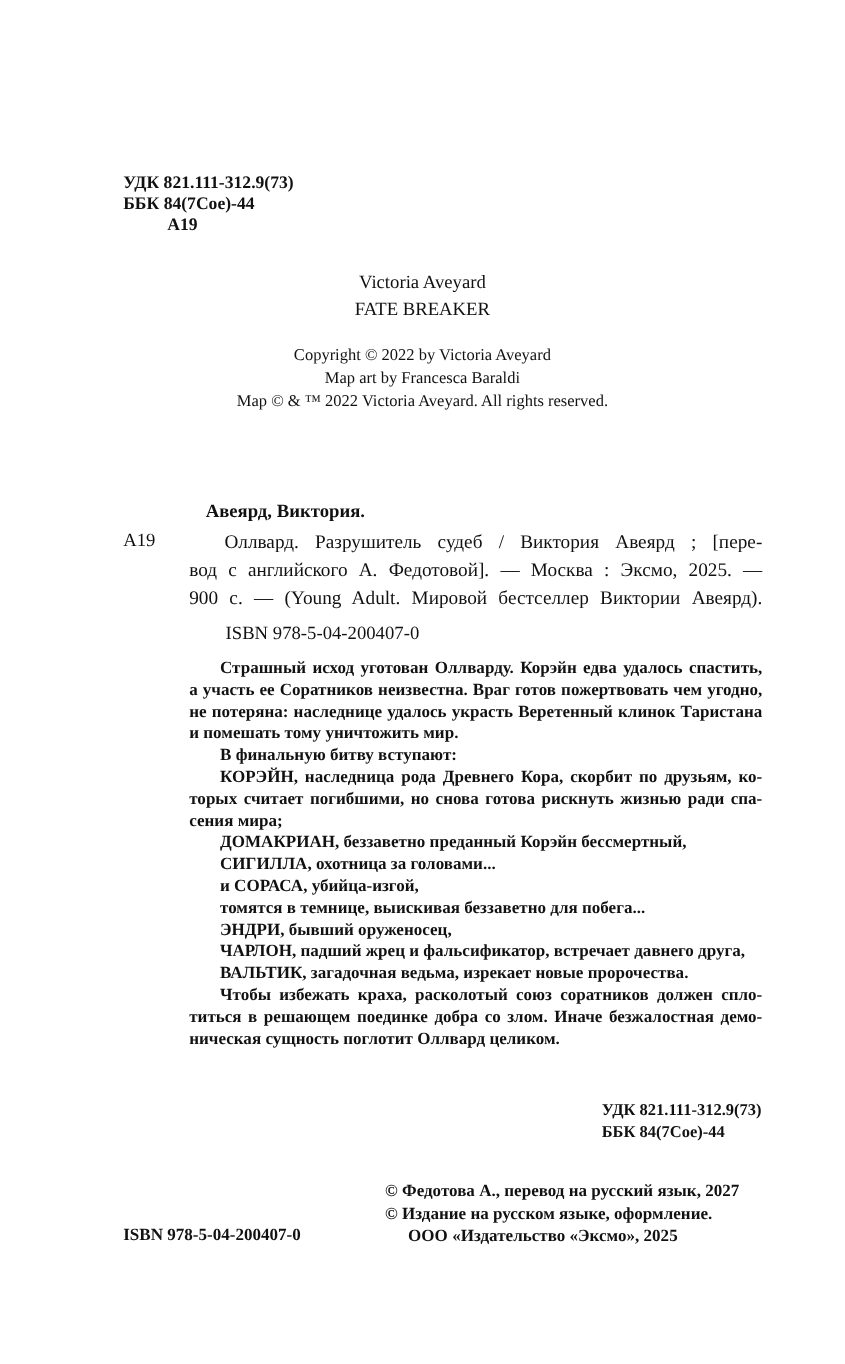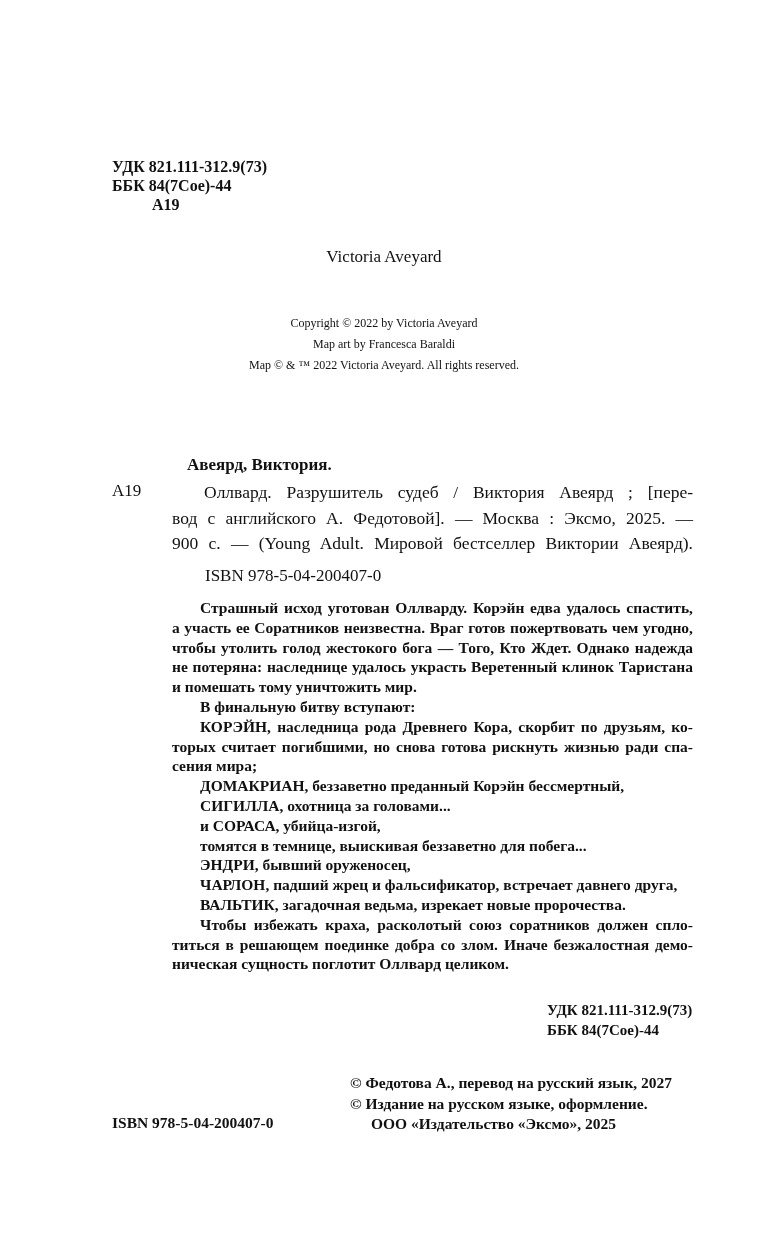--- a/index.html
+++ b/index.html
@@ -10,21 +10,21 @@
   }
   .abs { position: absolute; white-space: nowrap; }
   .bold { font-weight: bold; }
 
   
   #codes { left: 112px; top: 157px; font-size: 16px; line-height: 19px; }
   #codes .a19 { padding-left: 40px; }
 
   
   #title-block { left: 0; width: 768px; top: 245px; text-align: center; font-size: 17px; line-height: 24px; }
-  #copyright-block { left: 0; width: 768px; top: 313px; text-align: center; font-size: 12px; line-height: 21px; }
+  #copyright-block { left: 0; width: 768px; top: 313px; text-align: center; font-size: 15px; line-height: 21px; }
 
   
   #bib-author { left: 172px; top: 455px; font-size: 17px; font-weight: bold; margin-left: 15px; }
   #bib-index { left: 112px; top: 481px; font-size: 17px; }
   #bib-text { left: 172px; top: 480px; width: 521px; font-size: 17.5px; line-height: 25.5px; white-space: normal; text-align: justify; }
   #bib-text .line { display: block; white-space: nowrap; text-align-last: justify; }
   #bib-text .line.first { text-indent: 32px; }
   #bib-isbn { left: 205px; top: 566px; font-size: 17px; }
 
   
@@ -45,41 +45,41 @@
 <body>
 
 <div id="codes" class="abs bold">
   <div>УДК 821.111-312.9(73)</div>
   <div>ББК 84(7Сое)-44</div>
   <div class="a19">А19</div>
 </div>
 
 <div id="title-block" class="abs">
   <div>Victoria Aveyard</div>
+  <div>FATE BREAKER</div>
 </div>
 
 <div id="copyright-block" class="abs">
   <div>Copyright © 2022 by Victoria Aveyard</div>
   <div>Map art by Francesca Baraldi</div>
   <div>Map © &amp; ™ 2022 Victoria Aveyard. All rights reserved.</div>
 </div>
 
 <div id="bib-author" class="abs">Авеярд, Виктория.</div>
 <div id="bib-index" class="abs">А19</div>
 <div id="bib-text" class="abs">
   <span class="line first">Оллвард. Разрушитель судеб / Виктория Авеярд ; [пере-</span>
   <span class="line">вод с английского А. Федотовой]. — Москва : Эксмо, 2025. —</span>
   <span class="line">900 с. — (Young Adult. Мировой бестселлер Виктории Авеярд).</span>
 </div>
 <div id="bib-isbn" class="abs">ISBN 978-5-04-200407-0</div>
 
 <div id="annotation" class="abs bold">
   <span class="line j" style="text-indent:28px">Страшный исход уготован Оллварду. Корэйн едва удалось спастить,</span>
   <span class="line j">а участь ее Соратников неизвестна. Враг готов пожертвовать чем угодно,</span>
-  <span class="line j">чтобы утолить голод жестокого бога — Того, Кто Ждет. Однако надежда</span>
   <span class="line j">не потеряна: наследнице удалось украсть Веретенный клинок Таристана</span>
   <span class="line">и помешать тому уничтожить мир.</span>
   <span class="line ind">В финальную битву вступают:</span>
   <span class="line j" style="text-indent:28px">КОРЭЙН, наследница рода Древнего Кора, скорбит по друзьям, ко-</span>
   <span class="line j">торых считает погибшими, но снова готова рискнуть жизнью ради спа-</span>
   <span class="line">сения мира;</span>
   <span class="line ind">ДОМАКРИАН, беззаветно преданный Корэйн бессмертный,</span>
   <span class="line ind">СИГИЛЛА, охотница за головами...</span>
   <span class="line ind">и СОРАСА, убийца-изгой,</span>
   <span class="line ind">томятся в темнице, выискивая беззаветно для побега...</span>

